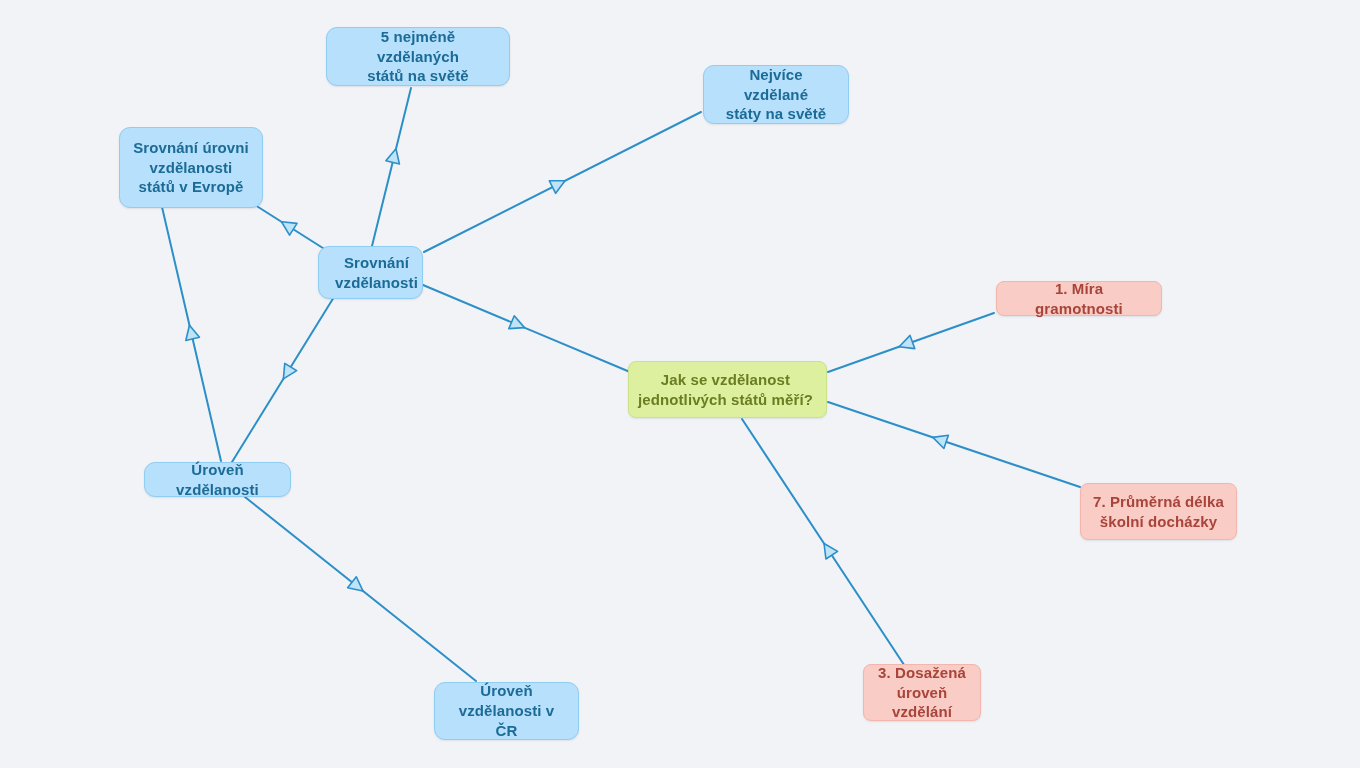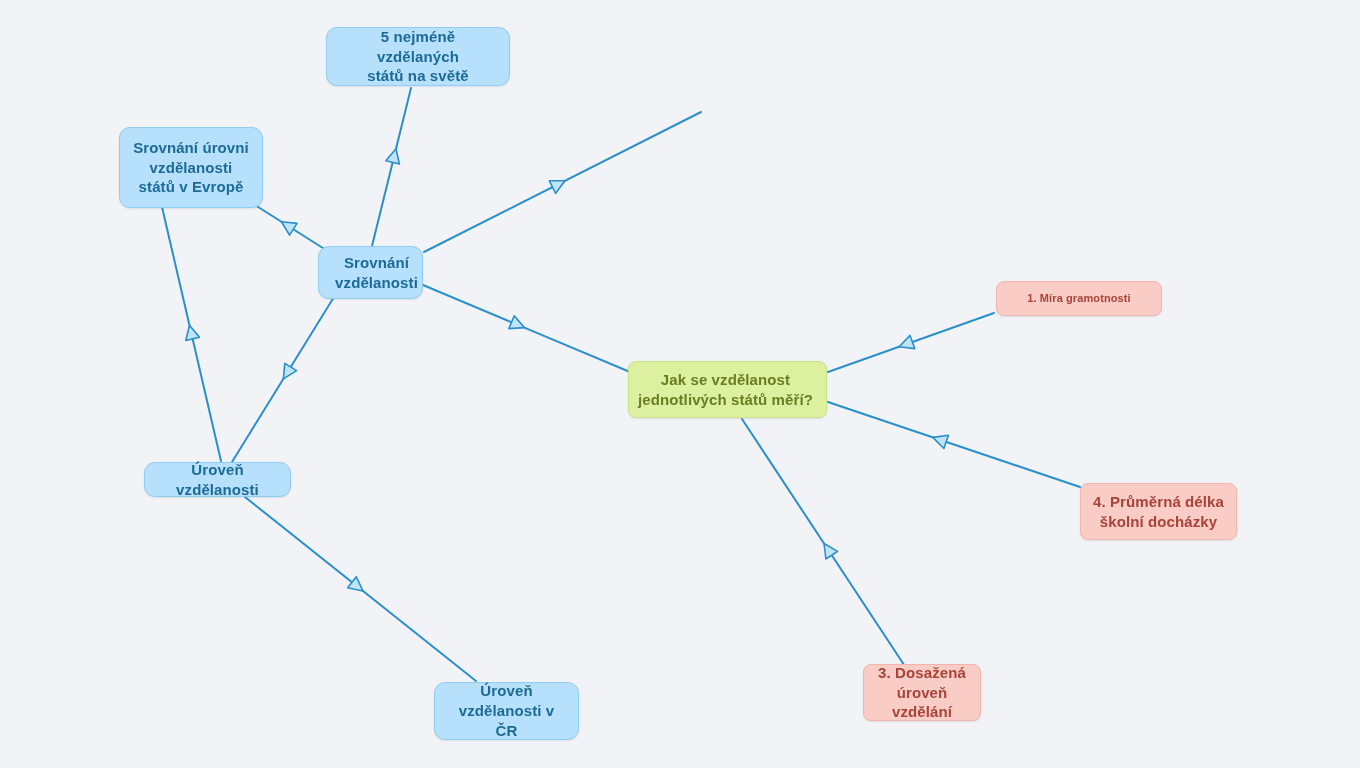--- a/index.html
+++ b/index.html
@@ -103,28 +103,30 @@
         <line x1="1080" y1="487" x2="828" y2="402" stroke="#2c8fc9" stroke-width="2" stroke-linecap="round"></line>
         <path d="M 9,0 L -5,-7 L -5,7 Z" transform="translate(941.4,440.25) rotate(-161.36066757485656)" fill="#bfe4f7" stroke="#2c8fc9" stroke-width="1.6" stroke-linejoin="round"></path>
       </g>
       <g>
         <line x1="916" y1="683" x2="742" y2="419" stroke="#2c8fc9" stroke-width="2" stroke-linecap="round"></line>
         <path d="M 9,0 L -5,-7 L -5,7 Z" transform="translate(829,551) rotate(-123.38851357611152)" fill="#bfe4f7" stroke="#2c8fc9" stroke-width="1.6" stroke-linejoin="round"></path>
       </g>
     </svg>
 <div class="node blue" style="left: 326px; top: 27px; width: 184px; height: 59px; font-size: 15px;">5 nejméně vzdělaných
 států na světě</div>
+    <div class="node blue" style="left: 703px; top: 65px; width: 146px; height: 59px; font-size: 15px;">Nejvíce vzdělané
+státy na světě</div>
     <div class="node blue" style="left: 119px; top: 127px; width: 144px; height: 81px; font-size: 15px;">Srovnání úrovni
 vzdělanosti
 států v Evropě</div>
     <div class="node blue" style="left: 318px; top: 246px; width: 105px; height: 53px; font-size: 15px; padding-left: 24px;">Srovnání
 vzdělanosti</div>
     <div class="node green" style="left: 628px; top: 361px; width: 199px; height: 57px; font-size: 15px; padding-left: 8px;">Jak se vzdělanost
 jednotlivých států měří?</div>
     <div class="node blue" style="left: 144px; top: 462px; width: 147px; height: 35px; font-size: 15px;">Úroveň vzdělanosti</div>
     <div class="node blue" style="left: 434px; top: 682px; width: 145px; height: 58px; font-size: 15px;">Úroveň
 vzdělanosti v ČR</div>
-    <div class="node red" style="left: 996px; top: 281px; width: 166px; height: 35px; font-size: 11px;">1. Míra gramotnosti</div>
-    <div class="node red" style="left: 1080px; top: 483px; width: 157px; height: 57px; font-size: 15px;">4. Průměrná délka
+    <div class="node red" style="left: 996px; top: 281px; width: 166px; height: 35px; font-size: 15px;">1. Míra gramotnosti</div>
+    <div class="node red" style="left: 1080px; top: 483px; width: 157px; height: 57px; font-size: 15px;">7. Průměrná délka
 školní docházky</div>
     <div class="node red" style="left: 863px; top: 664px; width: 118px; height: 57px; font-size: 15px;">3. Dosažená
 úroveň vzdělání</div>
   </div>
 
 </body></html>

